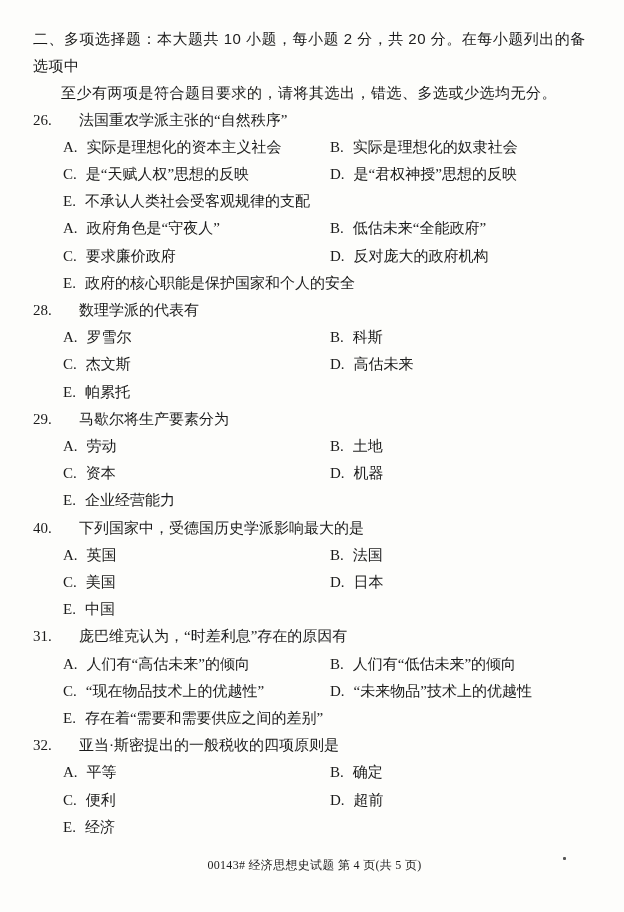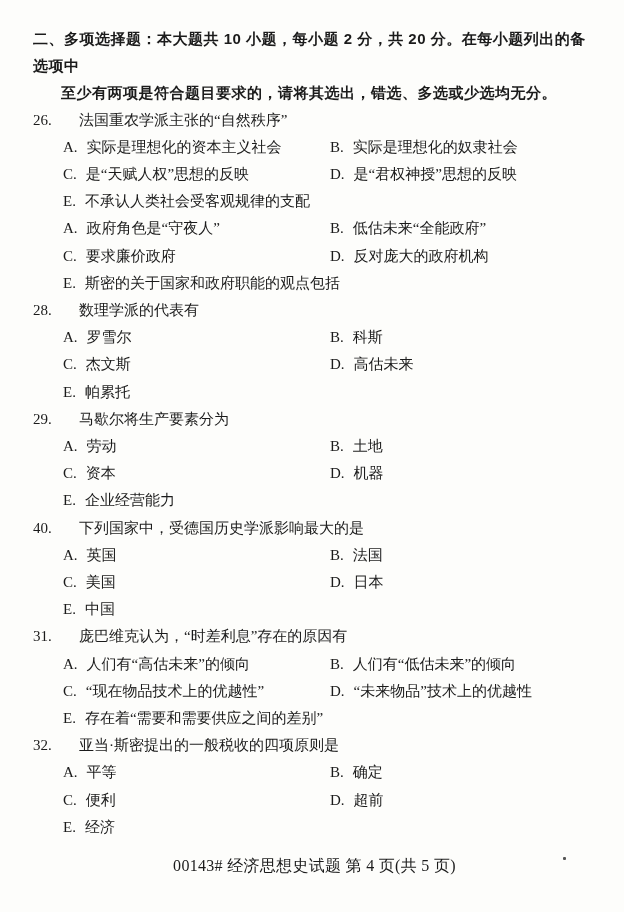--- a/index.html
+++ b/index.html
@@ -16,21 +16,21 @@
     line-height: 27.2px;
     overflow: hidden;
     position: relative;
   }
   .page {
     padding: 25px 28px 0 33px;
   }
   
   .hdr {
     font-family: "Liberation Sans", "DejaVu Sans", sans-serif;
-    font-weight: 700;
+    font-weight: 400;
     letter-spacing: 0.5px;
   }
   .hdr-line2 {
     padding-left: 28px;
   }
   
   .q-stem {
     display: flex;
     align-items: flex-start;
   }
@@ -56,21 +56,21 @@
     flex: none;
     margin-right: 9px;
   }
   .opt-full {
     grid-column: 1 / -1;
   }
   
   .footer {
     margin-top: 11px;
     text-align: center;
-    font-size: 16px;
+    font-size: 12px;
     letter-spacing: 0.3px;
   }
   .artifact-dot {
     position: absolute;
     left: 563px;
     top: 857px;
     width: 3px;
     height: 3px;
     background: #555;
     border-radius: 1px;
@@ -126,21 +126,21 @@
       <div class="opt">
           <span class="opt-label">C.</span>
           <span>要求廉价政府</span>
         </div>
       <div class="opt">
           <span class="opt-label">D.</span>
           <span>反对庞大的政府机构</span>
         </div>
       <div class="opt opt-full">
           <span class="opt-label">E.</span>
-          <span>斯密的关于国家和政府职能的观点包括</span>
+          <span>政府的核心职能是保护国家和个人的安全</span>
         </div>
     </div>
   </div>
 
   <div>
     <div class="q-stem">
       <span class="q-num">28.</span>
       <span class="q-text">数理学派的代表有</span>
     </div>
     <div class="opt-grid">

